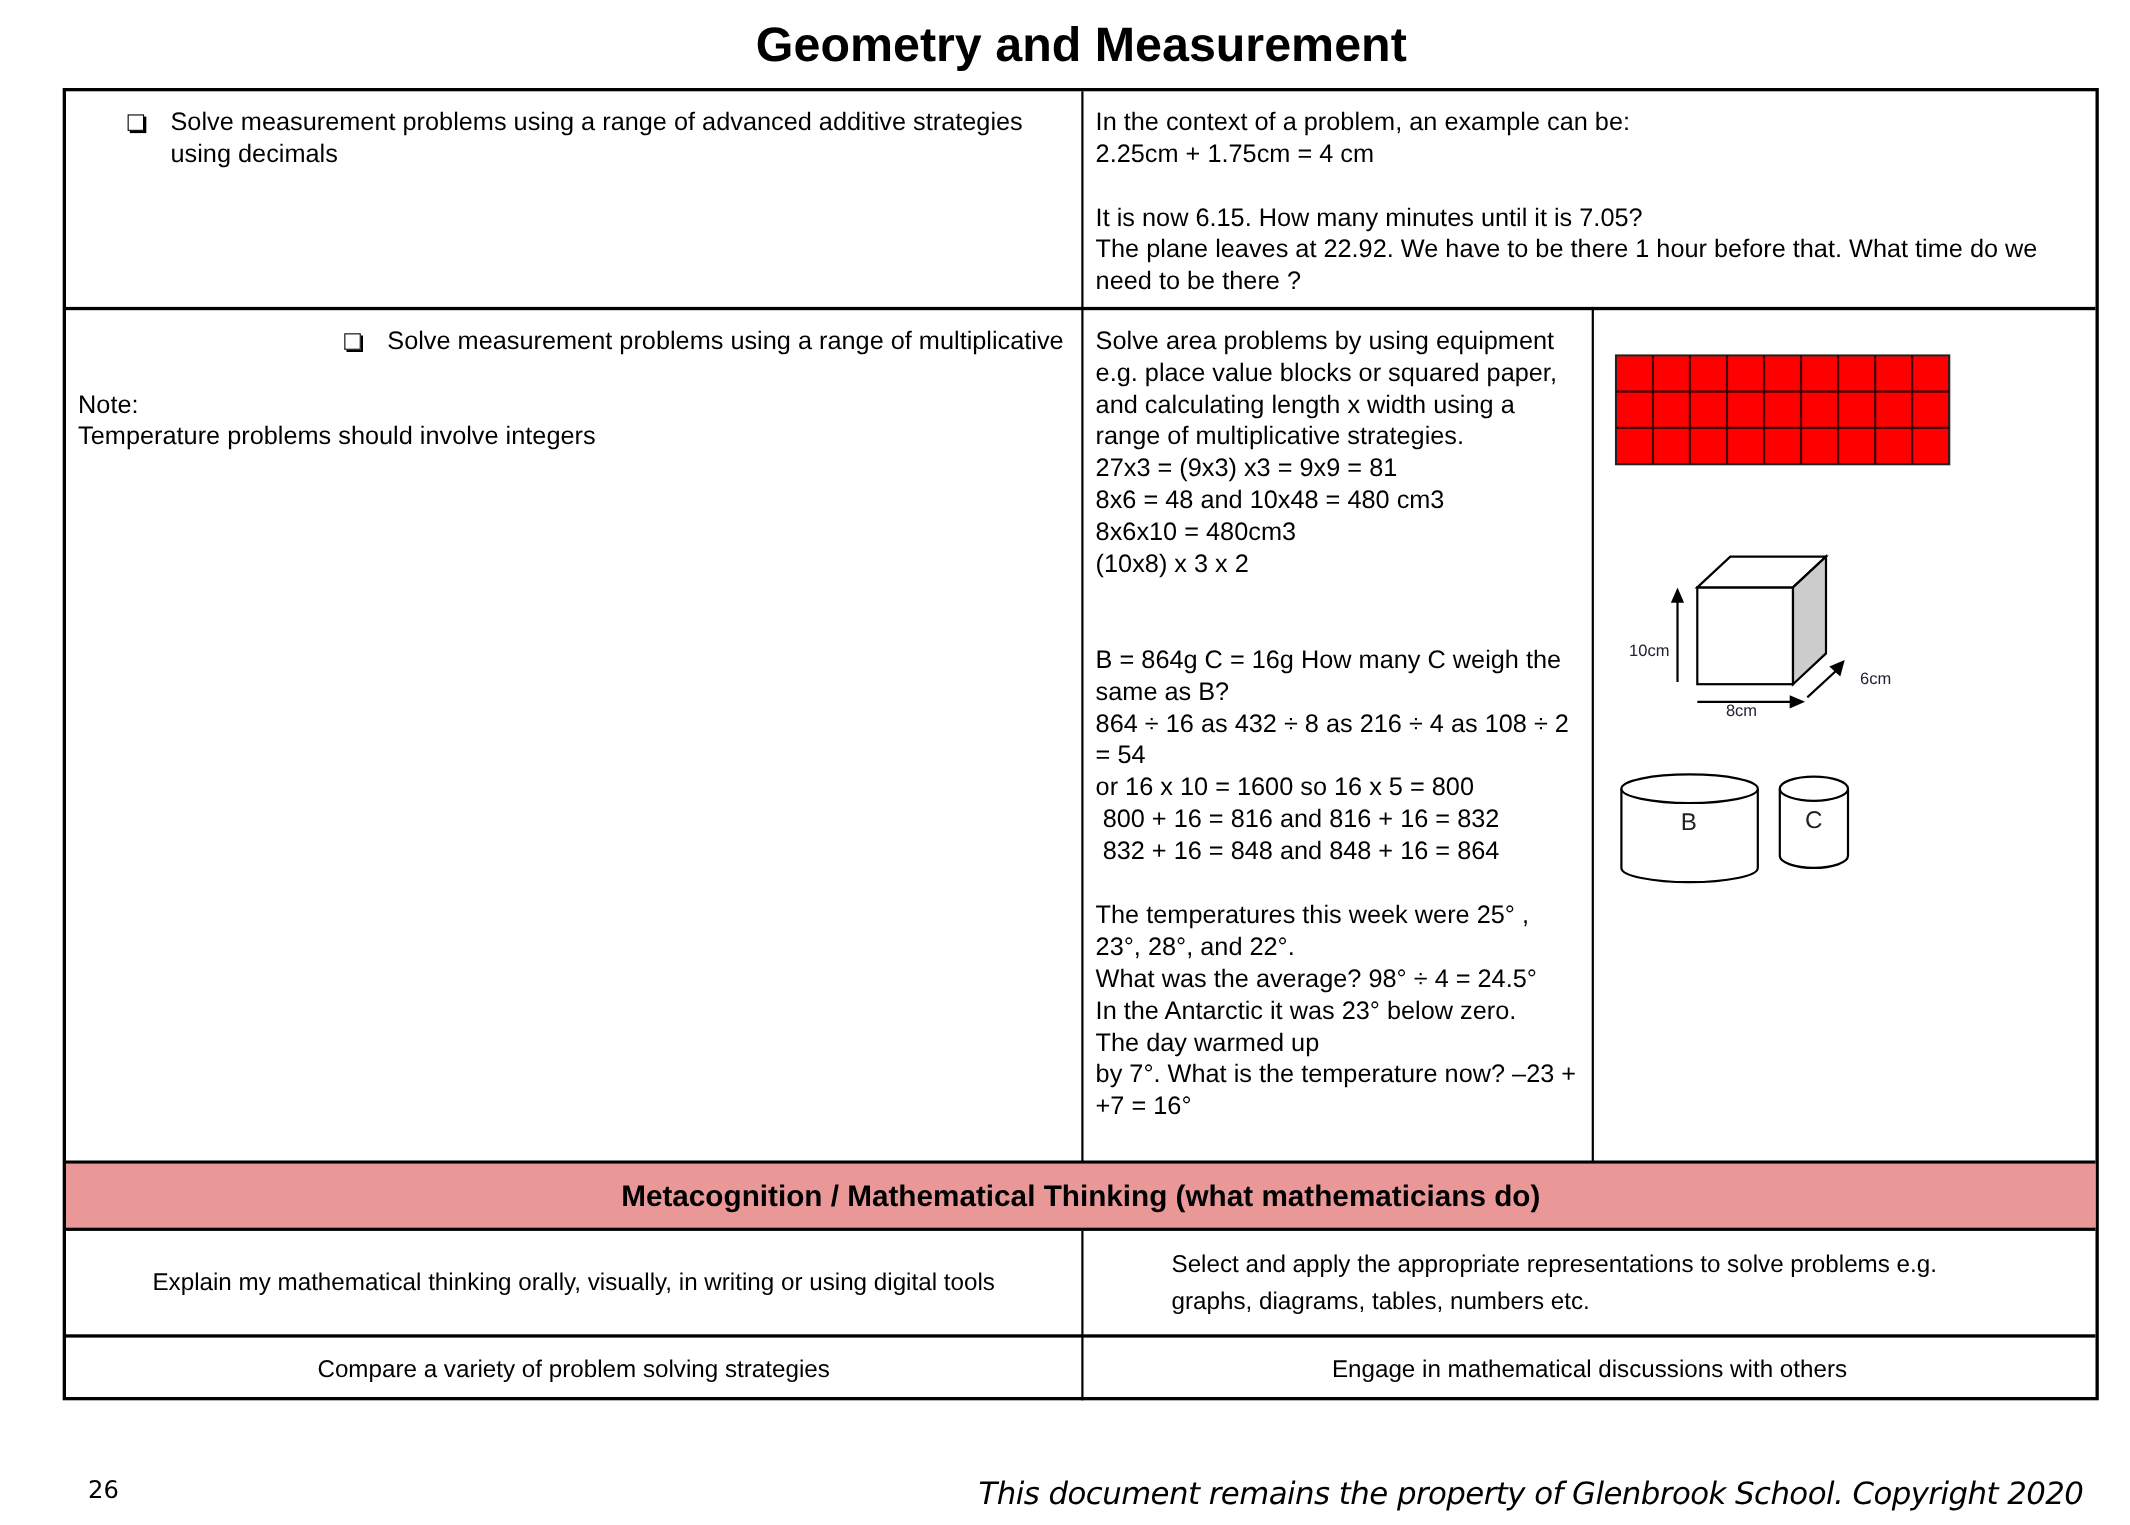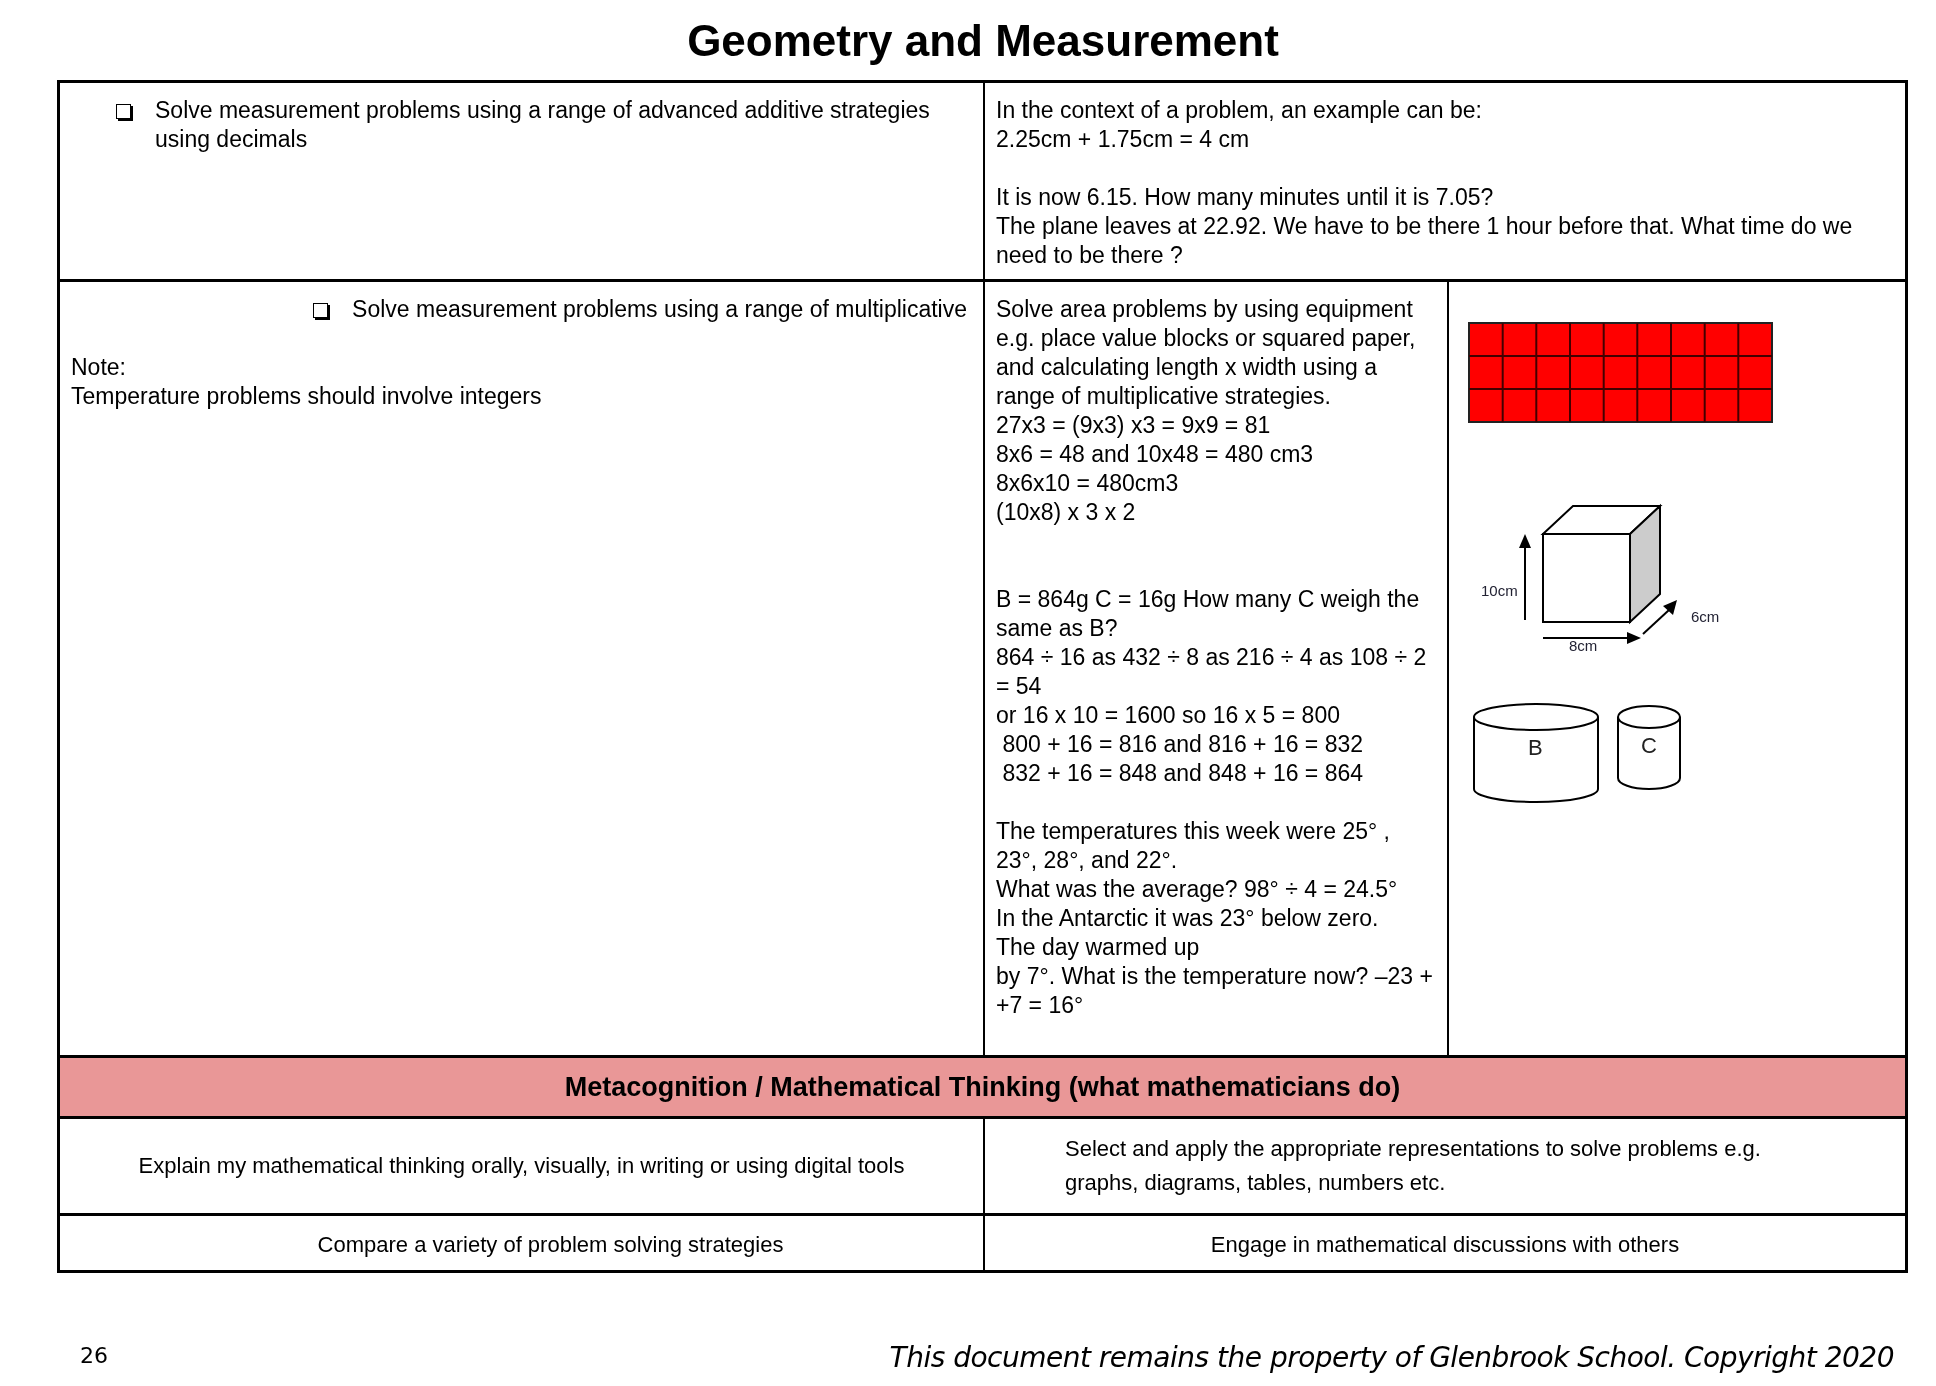--- a/index.html
+++ b/index.html
@@ -118,21 +118,21 @@
 
   <div class="cell center" style="left:0;top:1036px;width:923px;height:94px;padding:0 60px;">
     <span>Explain my mathematical thinking orally, visually, in writing or using digital tools</span>
   </div>
   <div class="vline" style="left:923px;top:1036px;height:154px;"></div>
   <div class="cell center" style="left:925px;top:1036px;width:920px;height:94px;padding:0 80px;">
     <span>Select and apply the appropriate representations to solve problems e.g. graphs, diagrams, tables, numbers etc.</span>
   </div>
   <div class="hline" style="top:1130px;"></div>
 
-  <div class="cell center" style="left:0;top:1133px;width:923px;height:57px;margin-left:29px;">
+  <div class="cell center" style="left:0;top:1133px;width:923px;height:57px;">
     <span>Compare a variety of problem solving strategies</span>
   </div>
   <div class="cell center" style="left:925px;top:1133px;width:920px;height:57px;border-radius:23px;">
     <span>Engage in mathematical discussions with others</span>
   </div>
 </div>
 
 <div class="footer-num">26</div>
 <div class="footer-copy">This document remains the property of Glenbrook School. Copyright 2020</div>
 

